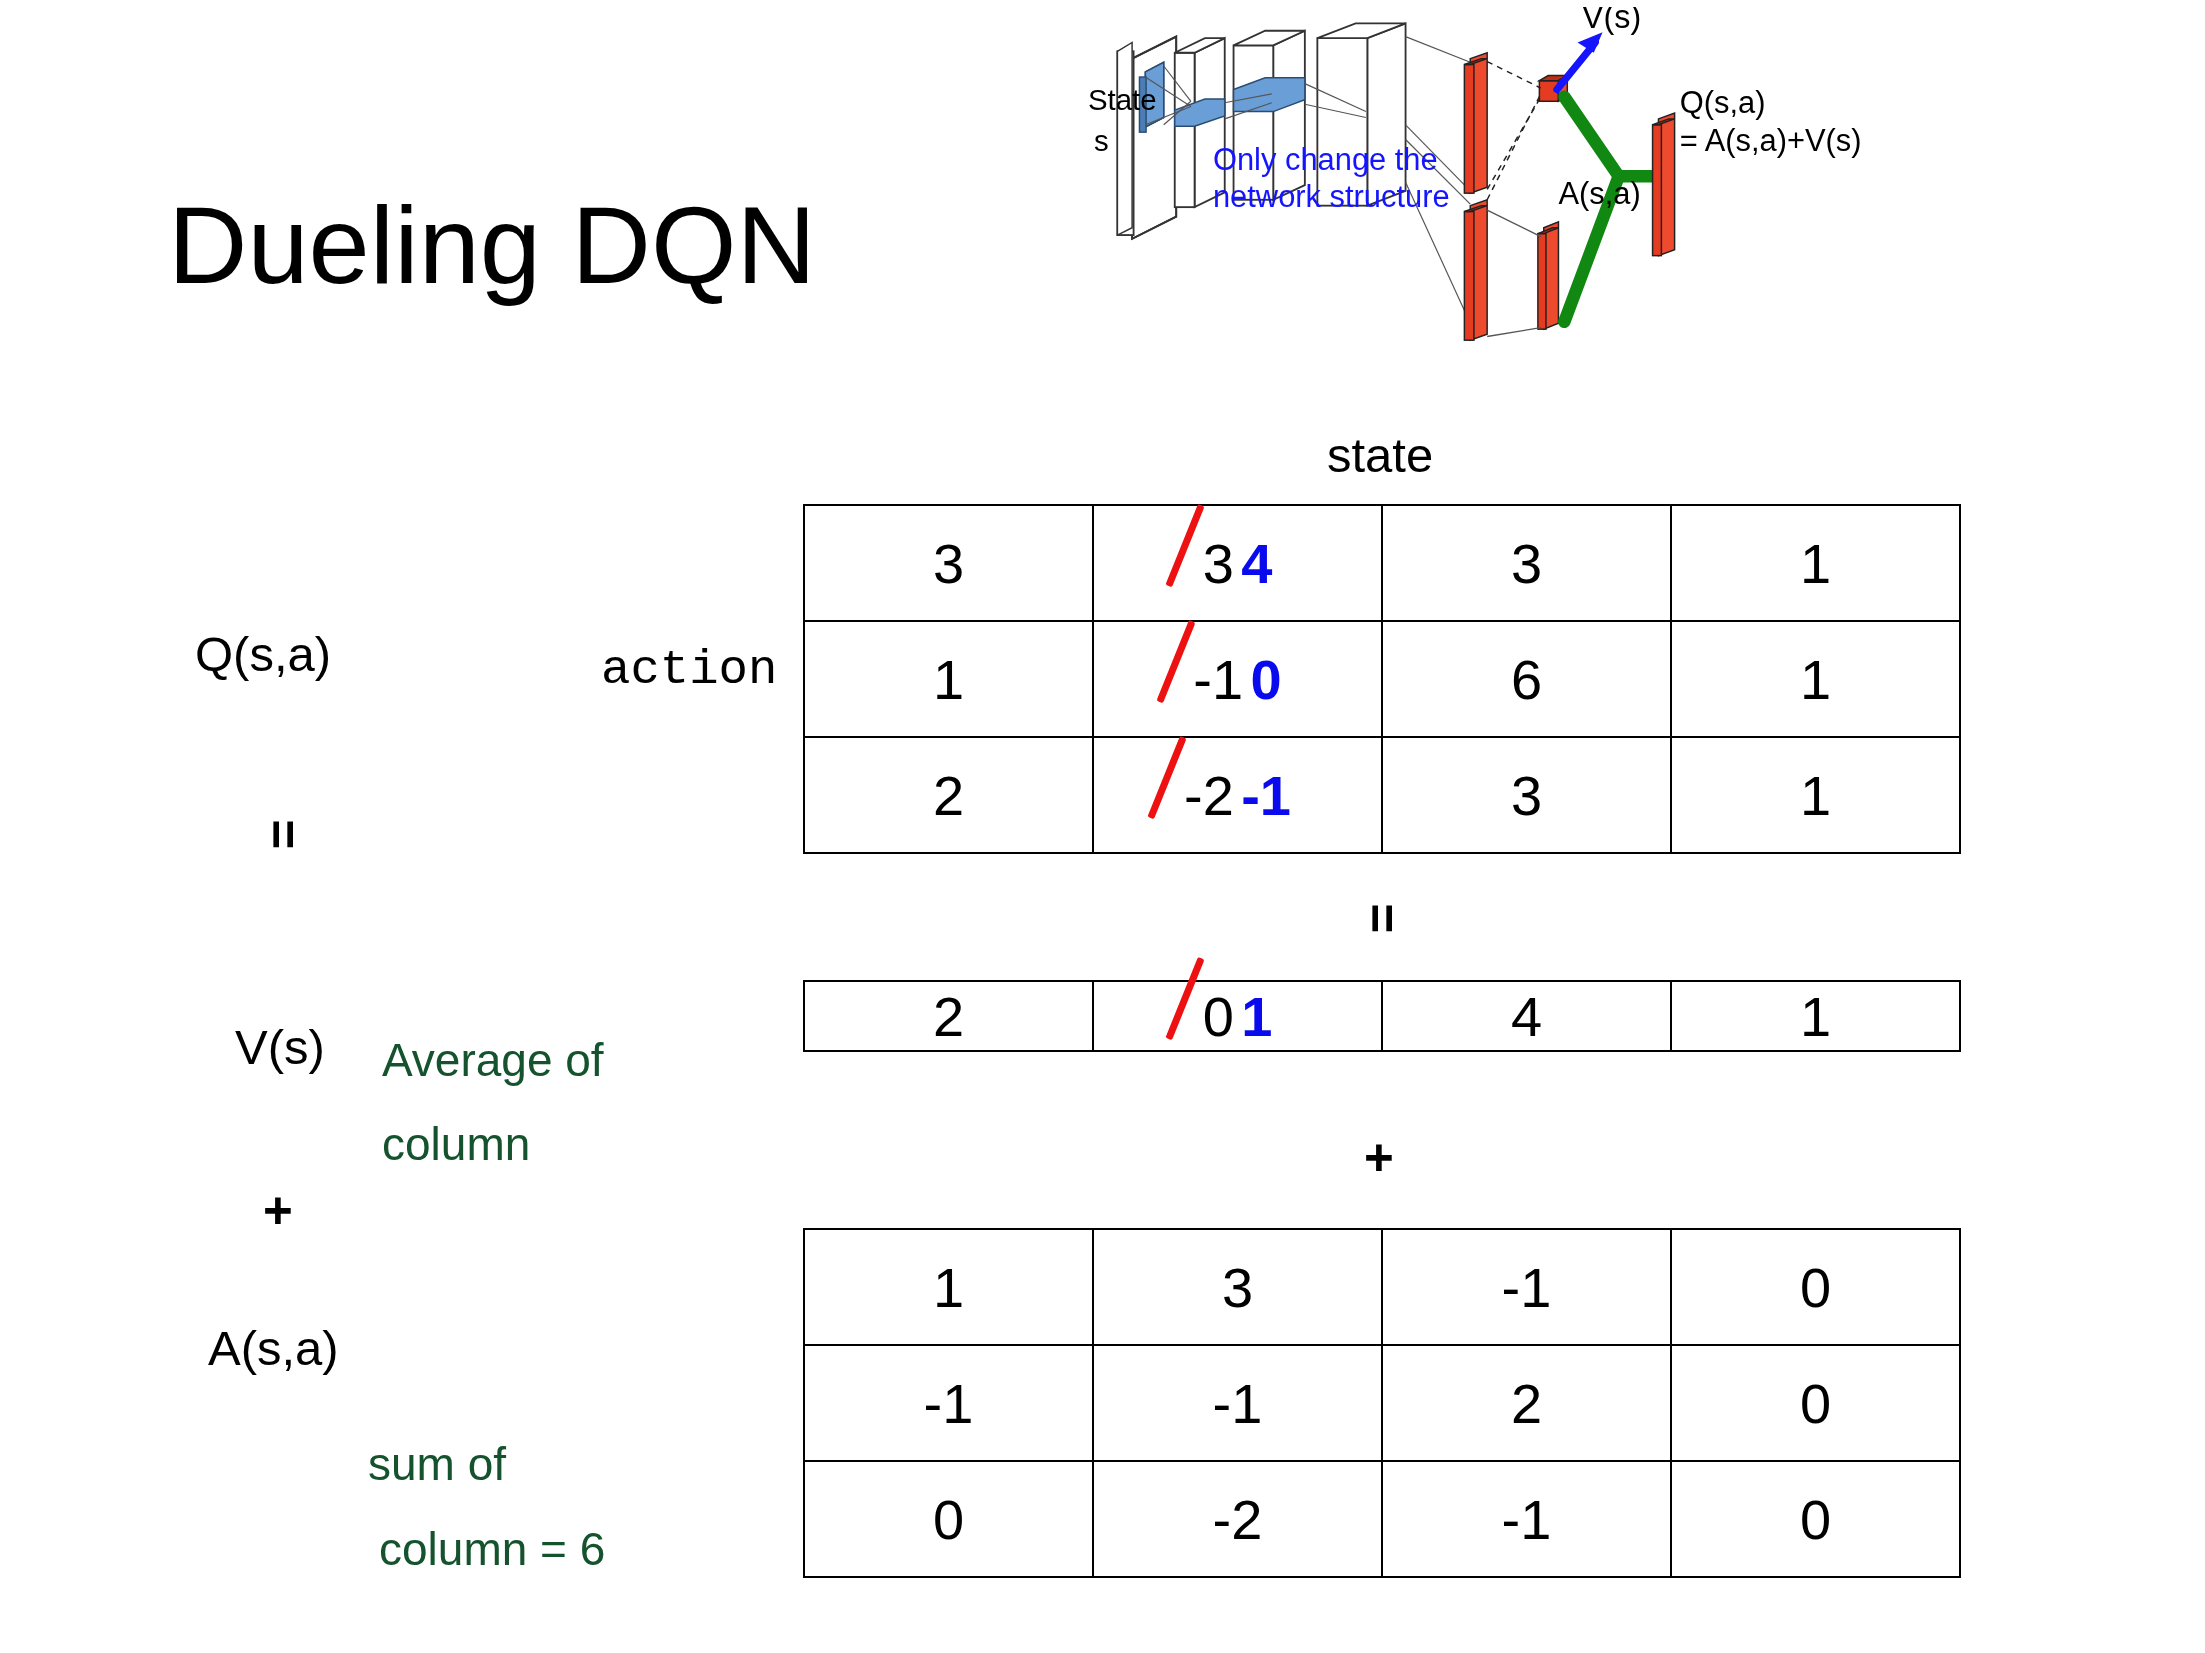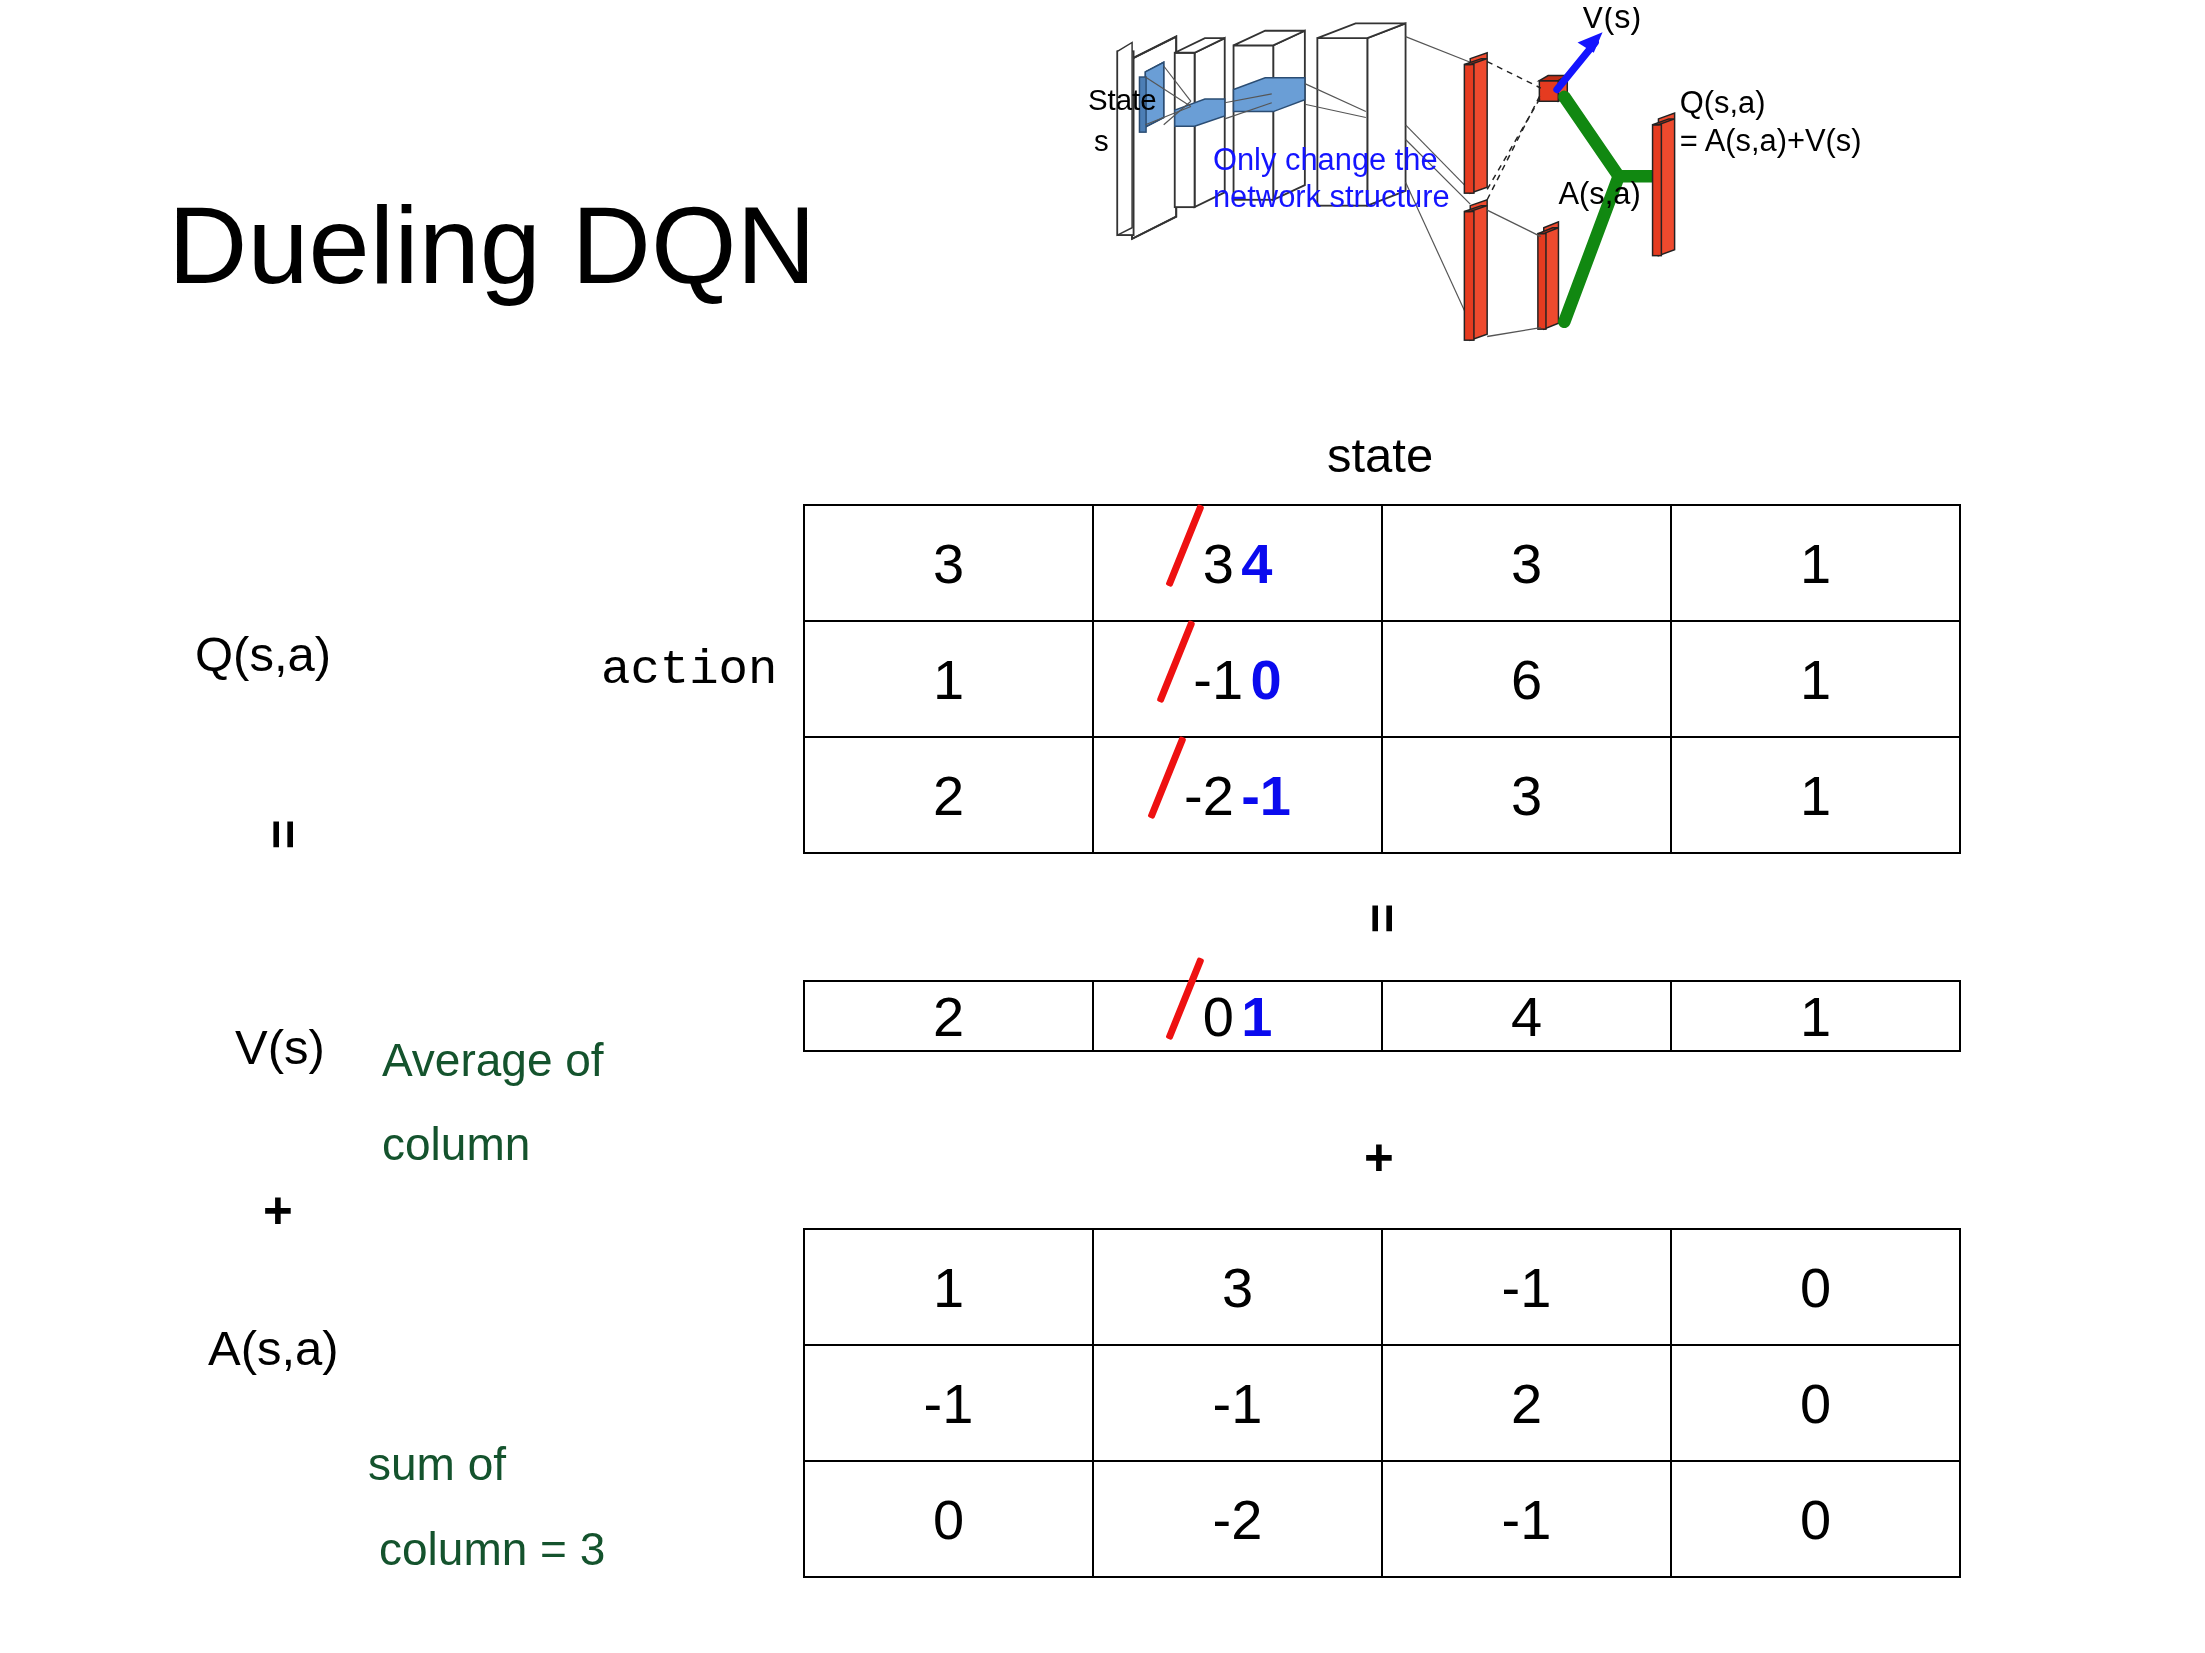--- a/index.html
+++ b/index.html
@@ -260,21 +260,21 @@
 <div class="abs label-blk" style="left:235px; top:1022px; font-size:49px;">V(s)</div>
 
 <div class="abs label-blue" style="left:382px; top:1033px;">Average of</div>
 <div class="abs label-blue" style="left:382px; top:1117px;text-align:right;">column</div>
 
 <div class="abs op-sym" style="left:263px; top:1185px;">+</div>
 
 <div class="abs label-blk" style="left:208px; top:1323px; font-size:49px;">A(s,a)</div>
 
 <div class="abs label-blue" style="left:368px; top:1437px;">sum of</div>
-<div class="abs label-blue" style="left:379px; top:1522px;">column = 3</div>
+<div class="abs label-blue" style="left:379px; top:1522px;">column = 6</div>
 
 <table class="matrix abs" style="left:803px; top:504px;">
   <tbody>
       <tr class="row-tall">
     <td>3</td>
     <td>
       <span class="cell-edit">
         <span class="old-val">3</span>
         <span class="strike"></span>
         <span class="new-val">4</span>

